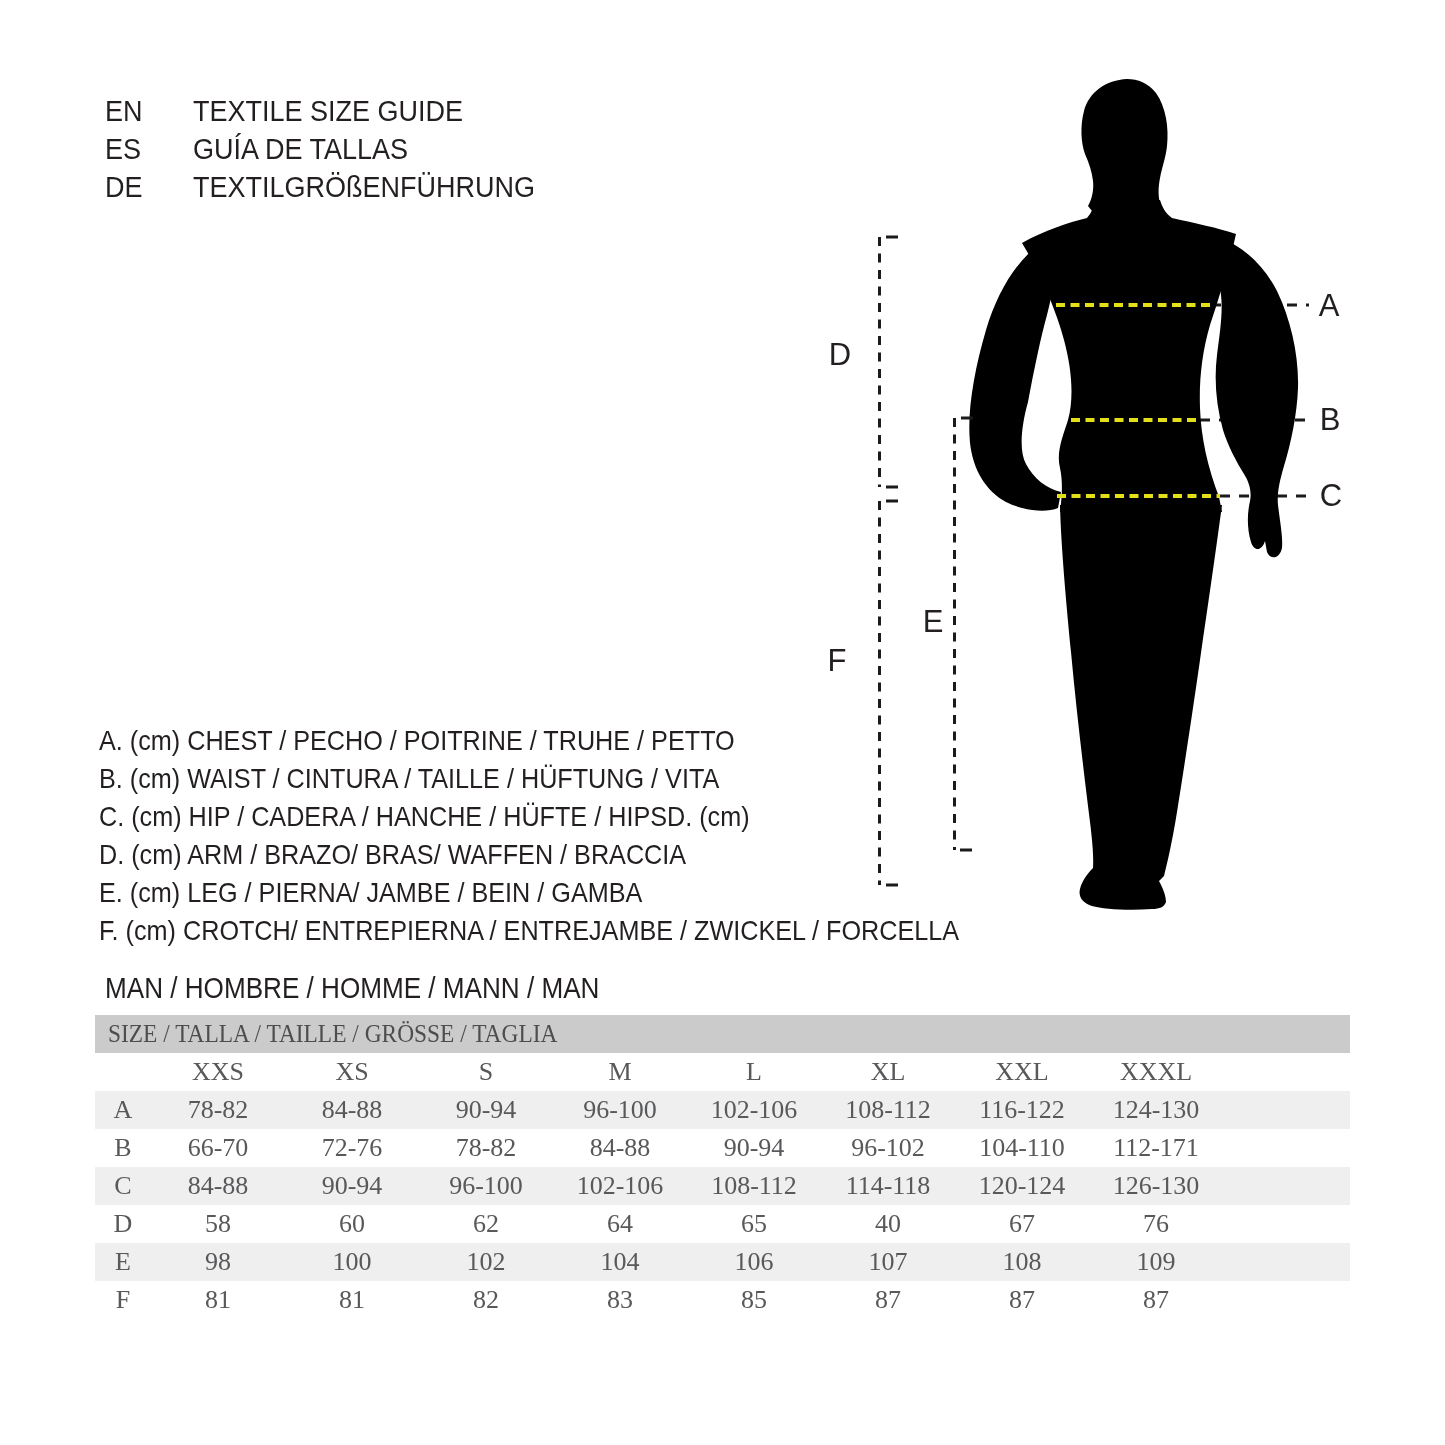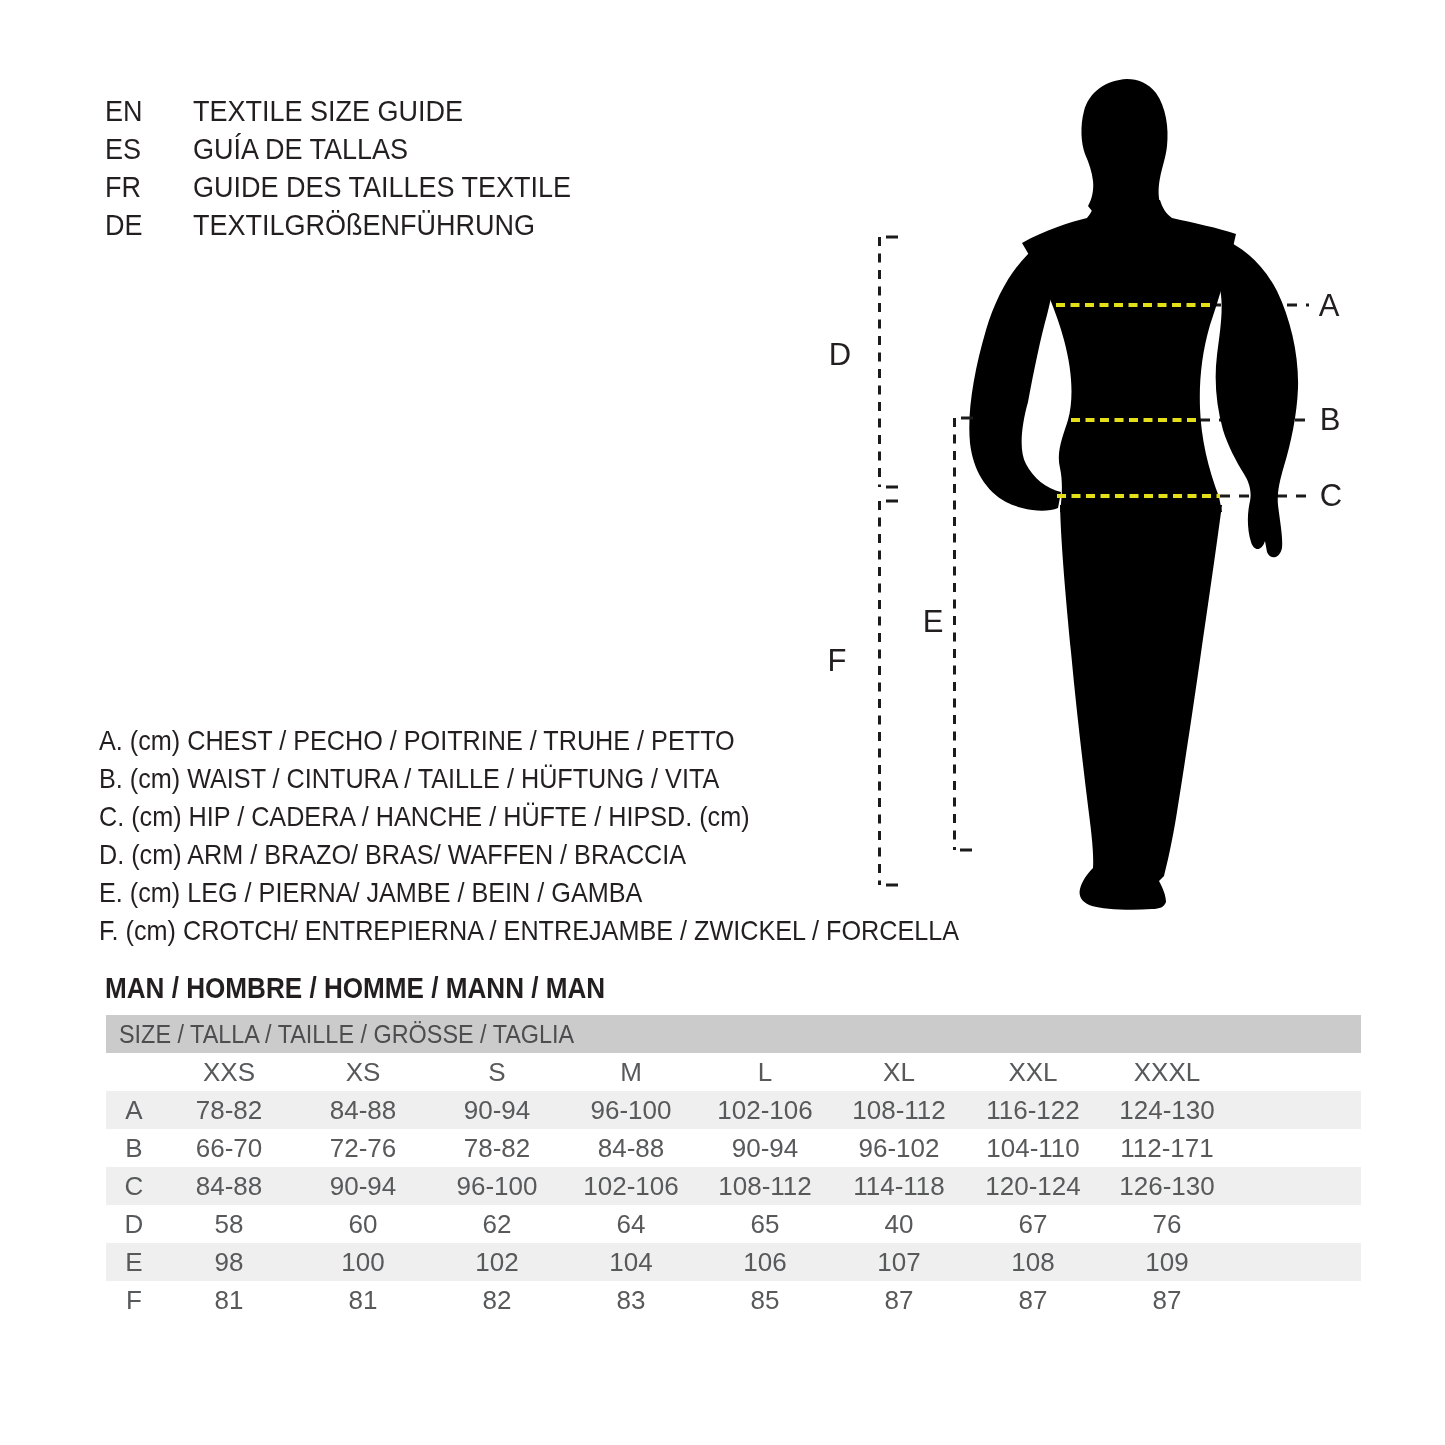--- a/index.html
+++ b/index.html
@@ -11,27 +11,27 @@
 
   
   .lang-block{position:absolute;left:105px;top:92px;font-size:30px;}
   .lang-row{display:flex;align-items:center;height:38px;}
   .lang-code{width:88px;flex:0 0 88px;}
 
   
   .legend-block{position:absolute;left:99px;top:722px;font-size:28px;}
   .legend-row{display:flex;align-items:center;height:38px;}
 
-  .gender-line{position:absolute;left:105px;top:969px;height:38px;display:flex;align-items:center;font-size:29px;font-weight:bold;}
+  .gender-line{position:absolute;left:105px;top:969px;height:38px;display:flex;align-items:center;font-size:29px;}
 
   
   table.sizes{
-    position:absolute;left:106px;top:1015px;width:1255px;
+    position:absolute;left:95px;top:1015px;width:1255px;
     border-collapse:collapse;table-layout:fixed;
-    font-size:26px;color:#58595b;
+    font-size:26px;color:#58595b;font-family:Liberation Serif, serif;
   }
   table.sizes td{padding:0;margin:0;height:38px;text-align:center;vertical-align:middle;overflow:hidden;}
   tr.bar td{background:#cbcbcb;color:#4d4d4f;text-align:left;padding-left:13px;}
   tr.alt td{background:#efefef;}
   td.rowlabel{text-align:left;padding-left:13px;}
 
   
   svg.fig{position:absolute;left:0;top:0;}
   svg.fig text{font-family:"Liberation Sans",sans-serif;font-size:31px;fill:#231f20;}
 </style>
@@ -41,24 +41,20 @@
 <div class="canvas">
 
   <div class="lang-block">
     <div class="lang-row">
       <span class="lang-code"><span class="cond">EN</span></span>
       <span class="cond">TEXTILE SIZE GUIDE</span>
     </div>
     <div class="lang-row">
       <span class="lang-code"><span class="cond">ES</span></span>
       <span class="cond">GUÍA DE TALLAS</span>
-    </div>
-    <div class="lang-row">
-      <span class="lang-code"><span class="cond">FR</span></span>
-      <span class="cond">GUIDE DES TAILLES TEXTILE</span>
     </div>
     <div class="lang-row">
       <span class="lang-code"><span class="cond">DE</span></span>
       <span class="cond">TEXTILGRÖßENFÜHRUNG</span>
     </div>
   </div>
 
   <div class="legend-block">
     <div class="legend-row">
         <span class="cond">A. (cm) CHEST / PECHO / POITRINE / TRUHE / PETTO</span>

